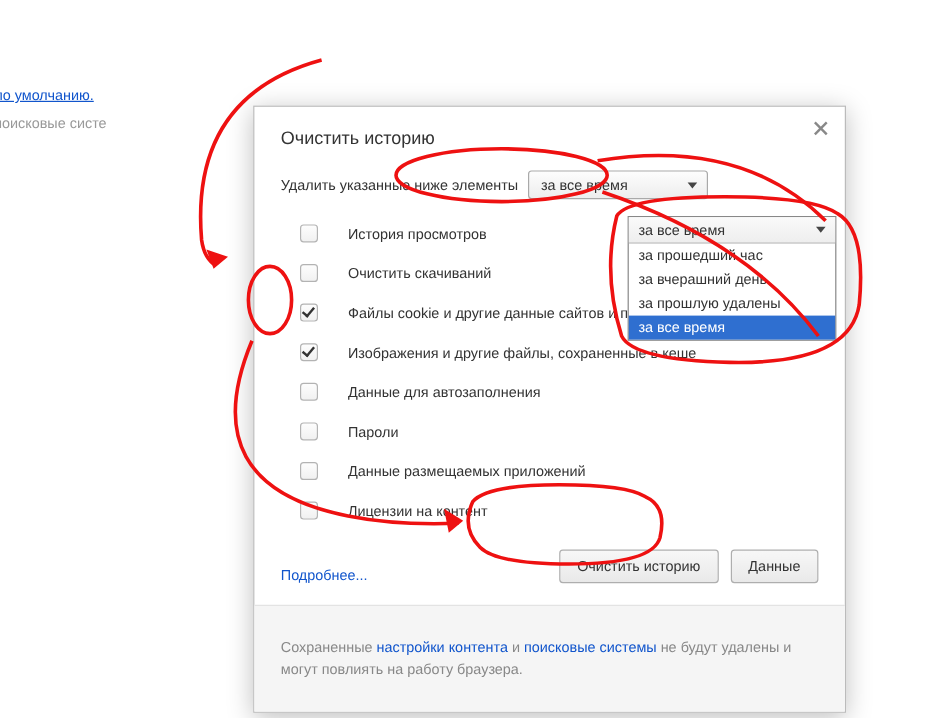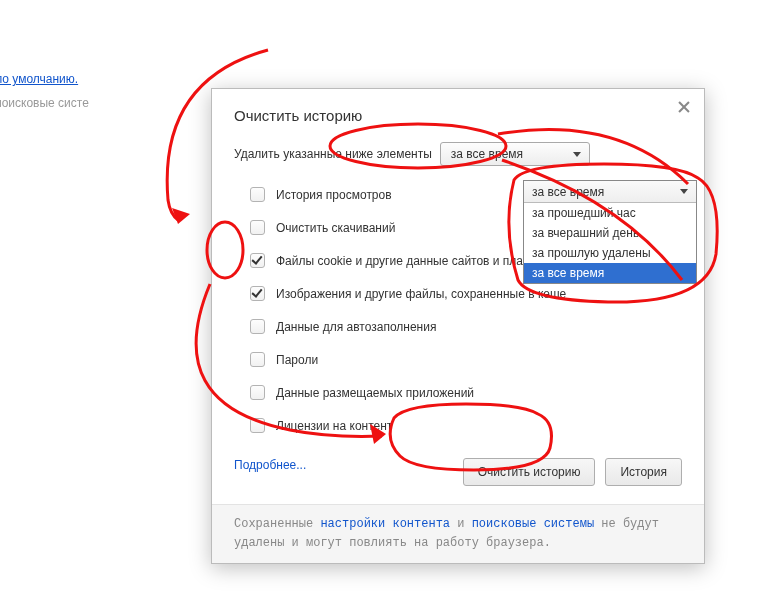--- a/index.html
+++ b/index.html
@@ -55,21 +55,21 @@
   }
   .select::after {
     content: ""; position: absolute; right: 8px; top: 9px;
     border-left: 4px solid transparent;
     border-right: 4px solid transparent;
     border-top: 5px solid #444;
   }
 
   .opts { margin: 4px 0 6px 12px; }
   .opt {
-    display: flex; align-items: center; gap: 8px;
+    display: flex; align-items: center; gap: 22px;
     padding: 6px 0;
   }
   .cb {
     appearance: none;
     width: 15px; height: 15px;
     border: 1px solid #b3b3b3;
     border-radius: 3px;
     background: linear-gradient(#fdfdfd,#f1f1f1);
     position: relative; cursor: pointer;
   }
@@ -79,40 +79,40 @@
     width: 4px; height: 8px;
     border: solid #333;
     border-width: 0 2px 2px 0;
     transform: rotate(40deg);
   }
   .opt-label { color: #333; }
 
   .link { color: #1155cc; cursor: pointer; }
 
   .actions {
-    display: flex; justify-content: space-between; align-items: flex-start;
+    display: flex; justify-content: space-between; align-items: flex-end;
     padding-top: 10px;
   }
   .buttons { display: flex; gap: 10px; }
   .btn {
     height: 28px;
     padding: 0 14px;
     border: 1px solid #aeaeae;
     border-radius: 3px;
     background: linear-gradient(#f7f7f7,#e9e9e9);
     font-size: 12px; cursor: pointer;
     display: inline-flex; align-items: center;
   }
 
   .footer {
     margin: 18px -22px -16px -22px;
-    padding: 10px 22px;
+    padding: 25px 22px;
     background: #f5f5f5;
     border-top: 1px solid #e3e3e3;
-    color: #888; line-height: 1.6; font-family: Liberation Mono, monospace;
+    color: #888; line-height: 1.6;
   }
   .footer .fl { color: #1155cc; }
 
   
   .popup {
     position: absolute;
     left: 523px; top: 180px;
     width: 174px;
     border: 1px solid #888;
     background: #fff;
@@ -192,21 +192,21 @@
       <label class="opt">
         <input type="checkbox" class="cb" style="">
         <span class="opt-label">Лицензии на контент</span>
       </label>
     </div>
 
   <div class="actions">
     <span class="link">Подробнее...</span>
     <div class="buttons">
       <span class="btn">Очистить историю</span>
-      <span class="btn">История</span>
+      <span class="btn">Данные</span>
     </div>
   </div>
 
   <div class="footer">
     <span>Сохраненные </span><span class="fl">настройки контента</span><span> и </span><span class="fl">поисковые системы</span><span> не будут удалены и могут повлиять на работу браузера.</span>
   </div>
 </div>
 
 <div class="popup">
   <div class="popup-head">

